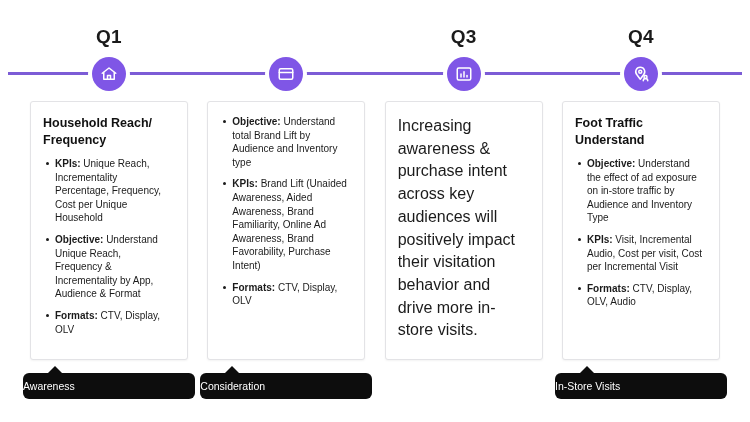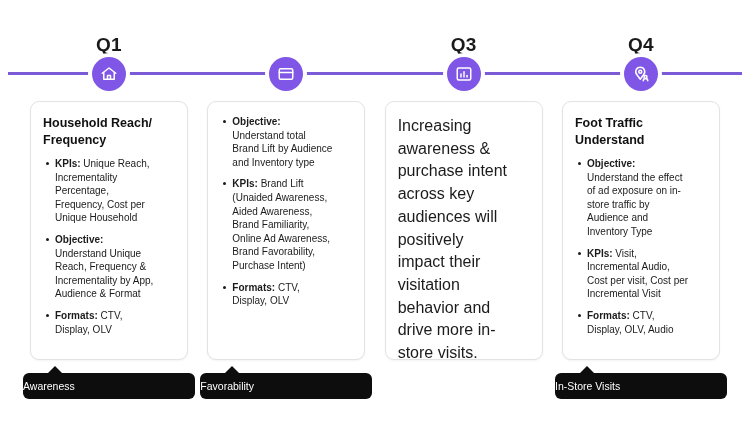--- a/index.html
+++ b/index.html
@@ -41,21 +41,21 @@
     padding: 0 30px;
     box-sizing: border-box;
   }
   .col {
     width: 158px;
     position: relative;
   }
 
   .q-label {
     position: absolute;
-    top: 34px;
+    top: 26px;
     left: 0;
     width: 158px;
     text-align: center;
     font-size: 19px;
     font-weight: bold;
     color: #1a1a1a;
     letter-spacing: 0.3px;
   }
 
   .node {
@@ -74,23 +74,23 @@
   }
   .node svg { display: block; }
 
   .card {
     position: absolute;
     top: 101px;
     left: 0;
     width: 158px;
     background: #ffffff;
     border: 1px solid #e3e3e6;
-    border-radius: 9px;
+    border-radius: 3px;
     box-sizing: border-box;
-    padding: 13px 30px 12px 12px;
+    padding: 13px 16px 12px 12px;
     box-shadow: 0 1px 2px rgba(0,0,0,0.05);
   }
   .card-h {
     height: 259px;
   }
   .card-title {
     font-size: 12.5px;
     font-weight: bold;
     color: #111111;
     line-height: 1.32;
@@ -195,21 +195,21 @@
         </span>
       </div>
       <div class="card card-h">
         <ul class="bullets">
           <li><span class="bl">Objective:</span><span> Understand total Brand Lift by Audience and Inventory type</span></li>
           <li><span class="bl">KPIs:</span><span> Brand Lift (Unaided Awareness, Aided Awareness, Brand Familiarity, Online Ad Awareness, Brand Favorability, Purchase Intent)</span></li>
           <li><span class="bl">Formats:</span><span> CTV, Display, OLV</span></li>
         </ul>
       </div>
       <div class="tag">
-        <span>Favorability</span>
+        <span>Consideration</span>
       </div>
     </div>
 
     <div class="col">
       <div class="q-label">Q3</div>
       <div class="node">
         <span>
           <svg width="18" height="18" viewBox="0 0 24 24" fill="none" stroke="#ffffff" stroke-width="2" stroke-linecap="round" stroke-linejoin="round">
             <rect x="3" y="4" width="18" height="16" rx="2"></rect>
               <path d="M8 16v-4"></path>

